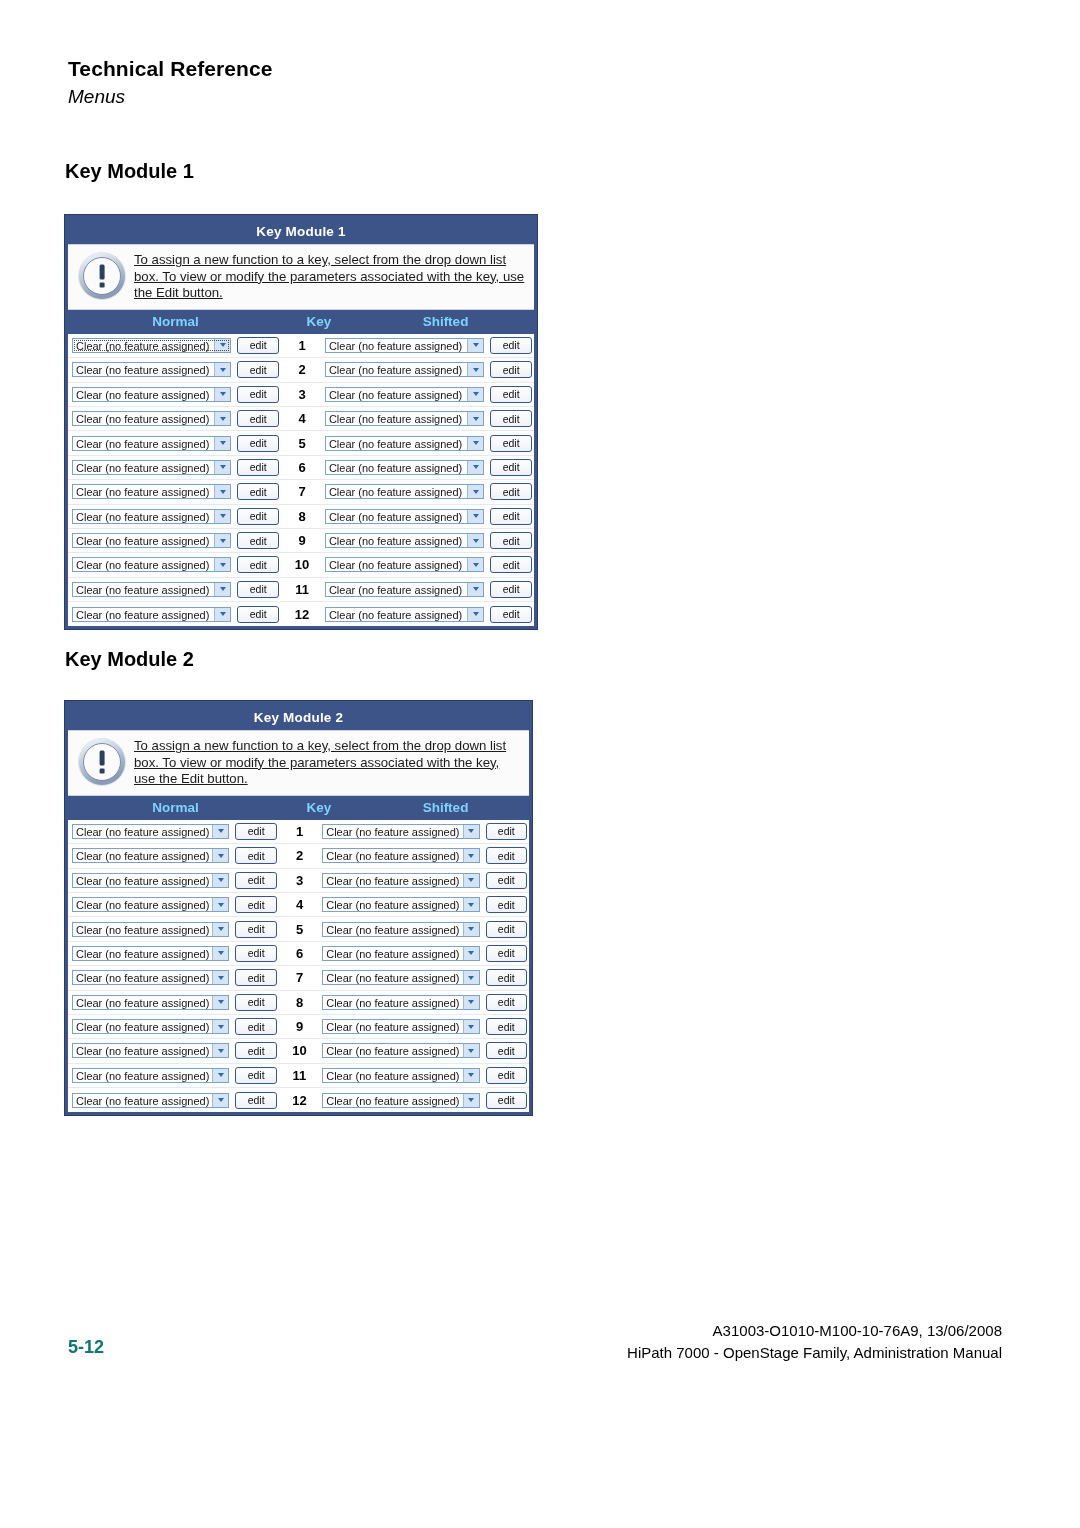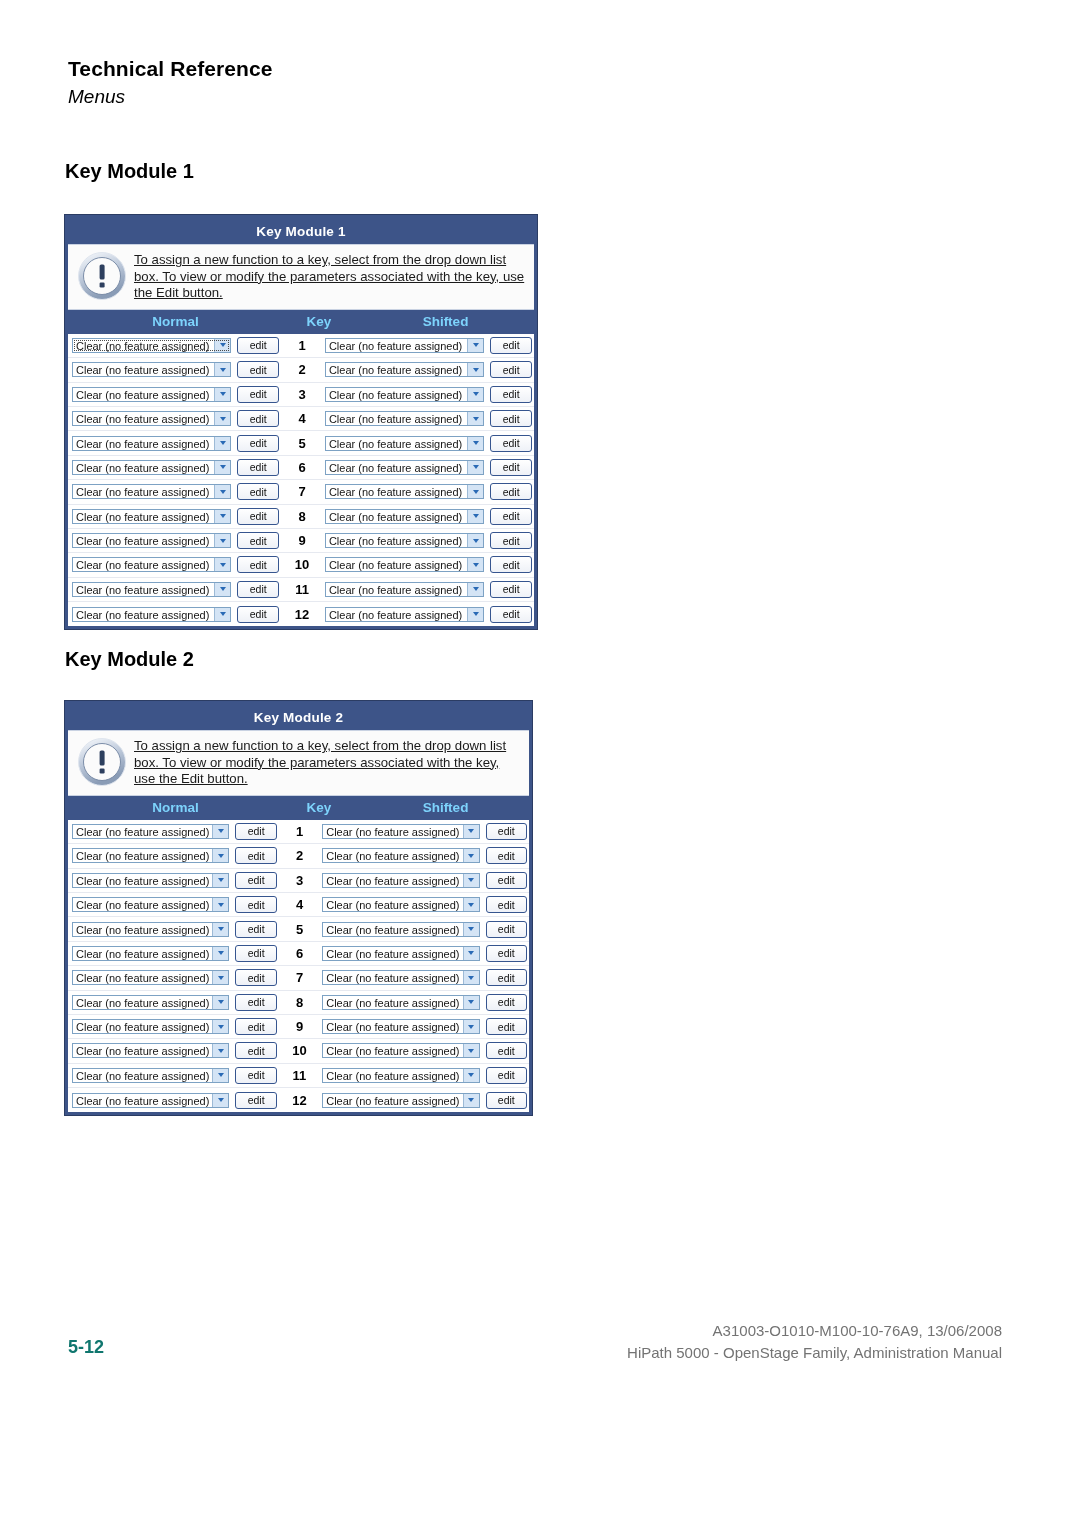--- a/index.html
+++ b/index.html
@@ -207,21 +207,21 @@
     font-weight: bold;
     color: #0f766e;
   }
   .footer-right {
     position: absolute;
     right: 78px;
     top: 1320px;
     text-align: right;
     font-size: 15px;
     line-height: 22px;
-    color: #737373;
+    color: #000000;
     white-space: nowrap;
   }
 </style>
 </head>
 <body>
 
 <div class="page-header">
   <div class="doc-title">Technical Reference</div>
   <div class="doc-subtitle">Menus</div>
 </div>
@@ -693,14 +693,14 @@
           </span>
         </div>
         <div class="btn-edit">edit</div>
       </div>
     </div>
 </div>
 
 <div class="footer-page">5-12</div>
 <div class="footer-right">
   <div>A31003-O1010-M100-10-76A9, 13/06/2008</div>
-  <div>HiPath 5000 - OpenStage Family, Administration Manual</div>
+  <div>HiPath 7000 - OpenStage Family, Administration Manual</div>
 </div>
 
 </body></html>

